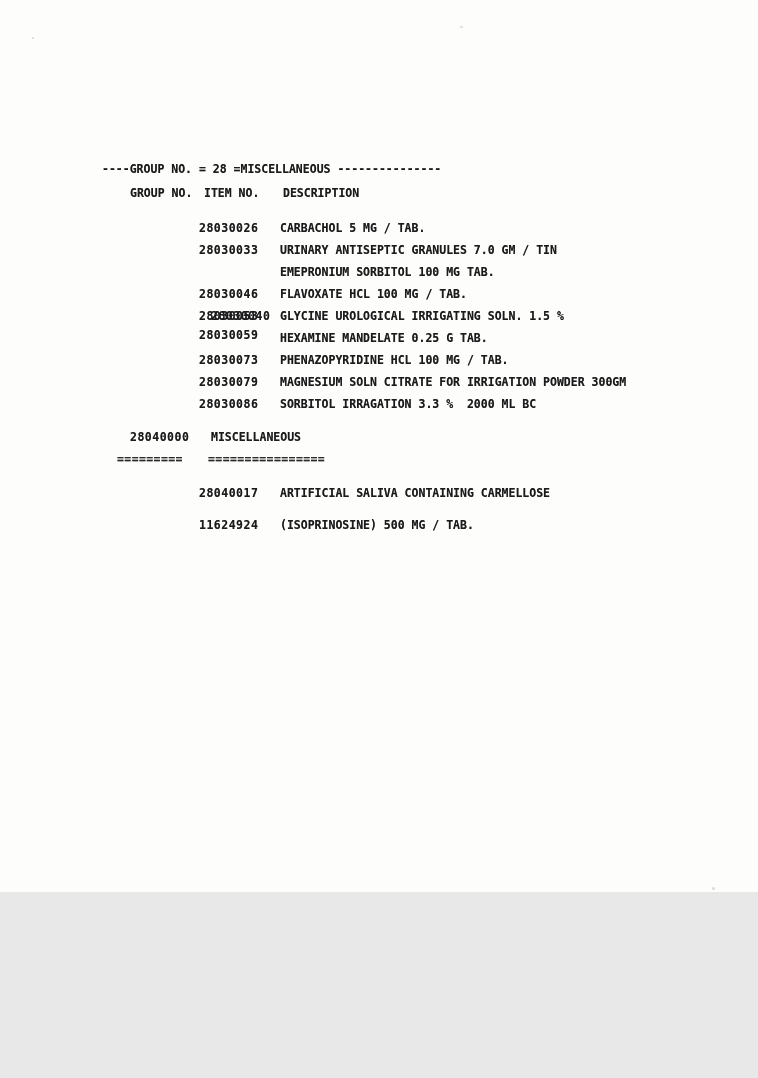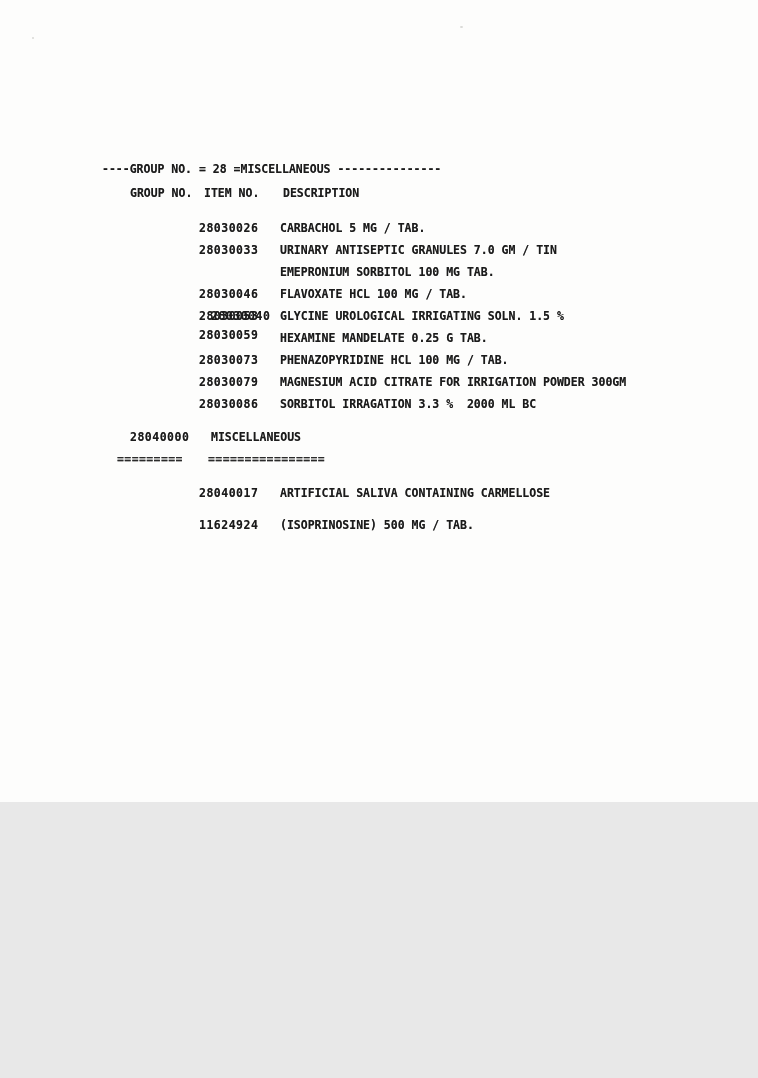--- a/index.html
+++ b/index.html
@@ -3,21 +3,21 @@
 <meta charset="utf-8">
 <style>
   html, body {
     margin: 0;
     padding: 0;
     background: #e8e8e8;
   }
   .page {
     position: relative;
     width: 758px;
-    height: 802px;
+    height: 892px;
     margin: 0 auto;
     background: #fdfdfc;
     overflow: hidden;
     font-family: "DejaVu Sans Mono", "Liberation Mono", monospace;
     font-weight: 700;
     font-size: 11.5px;
     line-height: 13px;
     color: #1b1b1b;
     text-shadow: 0 0 0.5px rgba(30,30,30,0.55);
   }
@@ -89,21 +89,21 @@
     <div>
       <span class="row-cell num" style="left:199px; top:329px;">28030059</span>
       <span class="row-cell" style="left:280px; top:332px;">HEXAMINE MANDELATE 0.25 G TAB.</span>
     </div>
     <div>
       <span class="row-cell num" style="left:199px; top:354px;">28030073</span>
       <span class="row-cell" style="left:280px; top:354px;">PHENAZOPYRIDINE HCL 100 MG / TAB.</span>
     </div>
     <div>
       <span class="row-cell num" style="left:199px; top:376px;">28030079</span>
-      <span class="row-cell" style="left:280px; top:376px;">MAGNESIUM ACID CITRATE FOR IRRIGATION POWDER 300GM</span>
+      <span class="row-cell" style="left:280px; top:376px;">MAGNESIUM SOLN CITRATE FOR IRRIGATION POWDER 300GM</span>
     </div>
     <div>
       <span class="row-cell num" style="left:199px; top:398px;">28030086</span>
       <span class="row-cell" style="left:280px; top:398px;">SORBITOL IRRAGATION 3.3 %  2000 ML BC</span>
     </div>
   </div>
 
   <div class="abs num" style="left:130px; top:431px;">28040000</div>
   <div class="abs" style="left:211px; top:431px;">MISCELLANEOUS</div>
   <div class="abs underline-eq" style="left:117px; top:453px;">=========</div>

